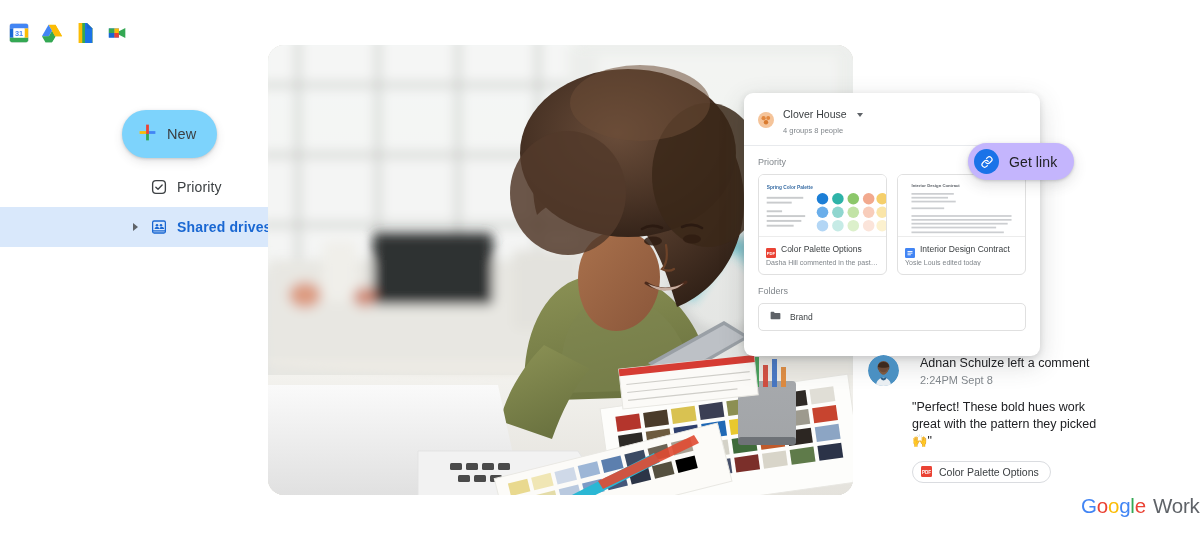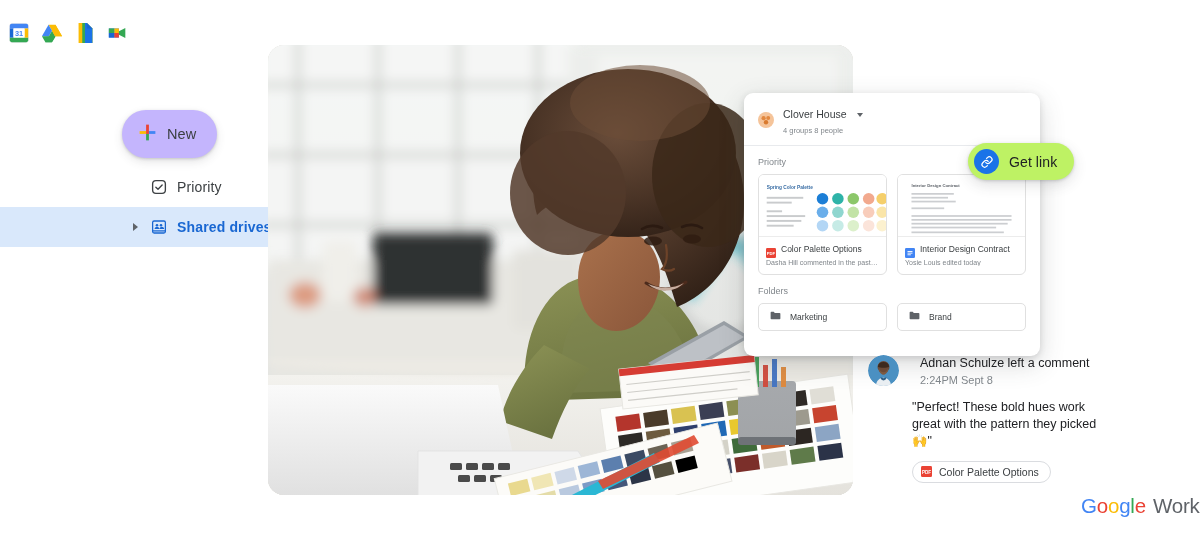--- a/index.html
+++ b/index.html
@@ -32,21 +32,21 @@
     top: 110px;
     width: 345px;
   }
 
   .new-btn {
     position: absolute;
     left: 122px;
     top: 0px;
     width: 95px;
     height: 48px;
-    background: #c4b5fd;
+    background: #7dd3fc;
     border-radius: 26px;
     box-shadow: 0 1px 3px rgba(60,64,67,.22), 0 4px 10px rgba(60,64,67,.13);
     display: flex;
     align-items: center;
     gap: 9px;
     padding-left: 15px;
   }
   .new-btn .label {
     font-size: 14.5px;
     color: #3c4043;
@@ -216,21 +216,21 @@
   }
   .folder-name { font-size: 8.5px; color: #3c4043; }
 
   
   .getlink {
     position: absolute;
     left: 968px;
     top: 143px;
     height: 37px;
     padding: 0 17px 0 6px;
-    background: #bef264;
+    background: #c4b5fd;
     border-radius: 20px;
     box-shadow: 0 1px 3px rgba(60,64,67,.22), 0 5px 14px rgba(60,64,67,.16);
     display: flex;
     align-items: center;
     gap: 10px;
   }
   .getlink .gl-circle {
     width: 25px; height: 25px;
     border-radius: 50%;
     background: #1a73e8;
@@ -716,28 +716,20 @@
 
   <div class="dc-section-label">Folders</div>
 
   <div class="dc-folders">
     <div class="folder-card">
       <span>
         <svg width="13" height="13" viewBox="0 0 24 24" fill="#5f6368">
           <path d="M3 6.5A1.5 1.5 0 014.5 5h4.2l2 2.4h8.8A1.5 1.5 0 0121 8.9v8.6a1.5 1.5 0 01-1.5 1.5h-15A1.5 1.5 0 013 17.5z"></path>
         </svg>
       </span>
-      <span class="folder-name">Marketing</span>
-    </div>
-    <div class="folder-card">
-      <span>
-        <svg width="13" height="13" viewBox="0 0 24 24" fill="#5f6368">
-          <path d="M3 6.5A1.5 1.5 0 014.5 5h4.2l2 2.4h8.8A1.5 1.5 0 0121 8.9v8.6a1.5 1.5 0 01-1.5 1.5h-15A1.5 1.5 0 013 17.5z"></path>
-        </svg>
-      </span>
       <span class="folder-name">Brand</span>
     </div>
   </div>
 
 </div>
 
 <div class="getlink">
   <span class="gl-circle">
     <svg width="14" height="14" viewBox="0 0 24 24" fill="none" stroke="#ffffff" stroke-width="2.1" stroke-linecap="round">
       <path d="M10 13a4.5 4.5 0 006.6.4l2.6-2.6a4.5 4.5 0 00-6.4-6.4l-1.5 1.5"></path>

